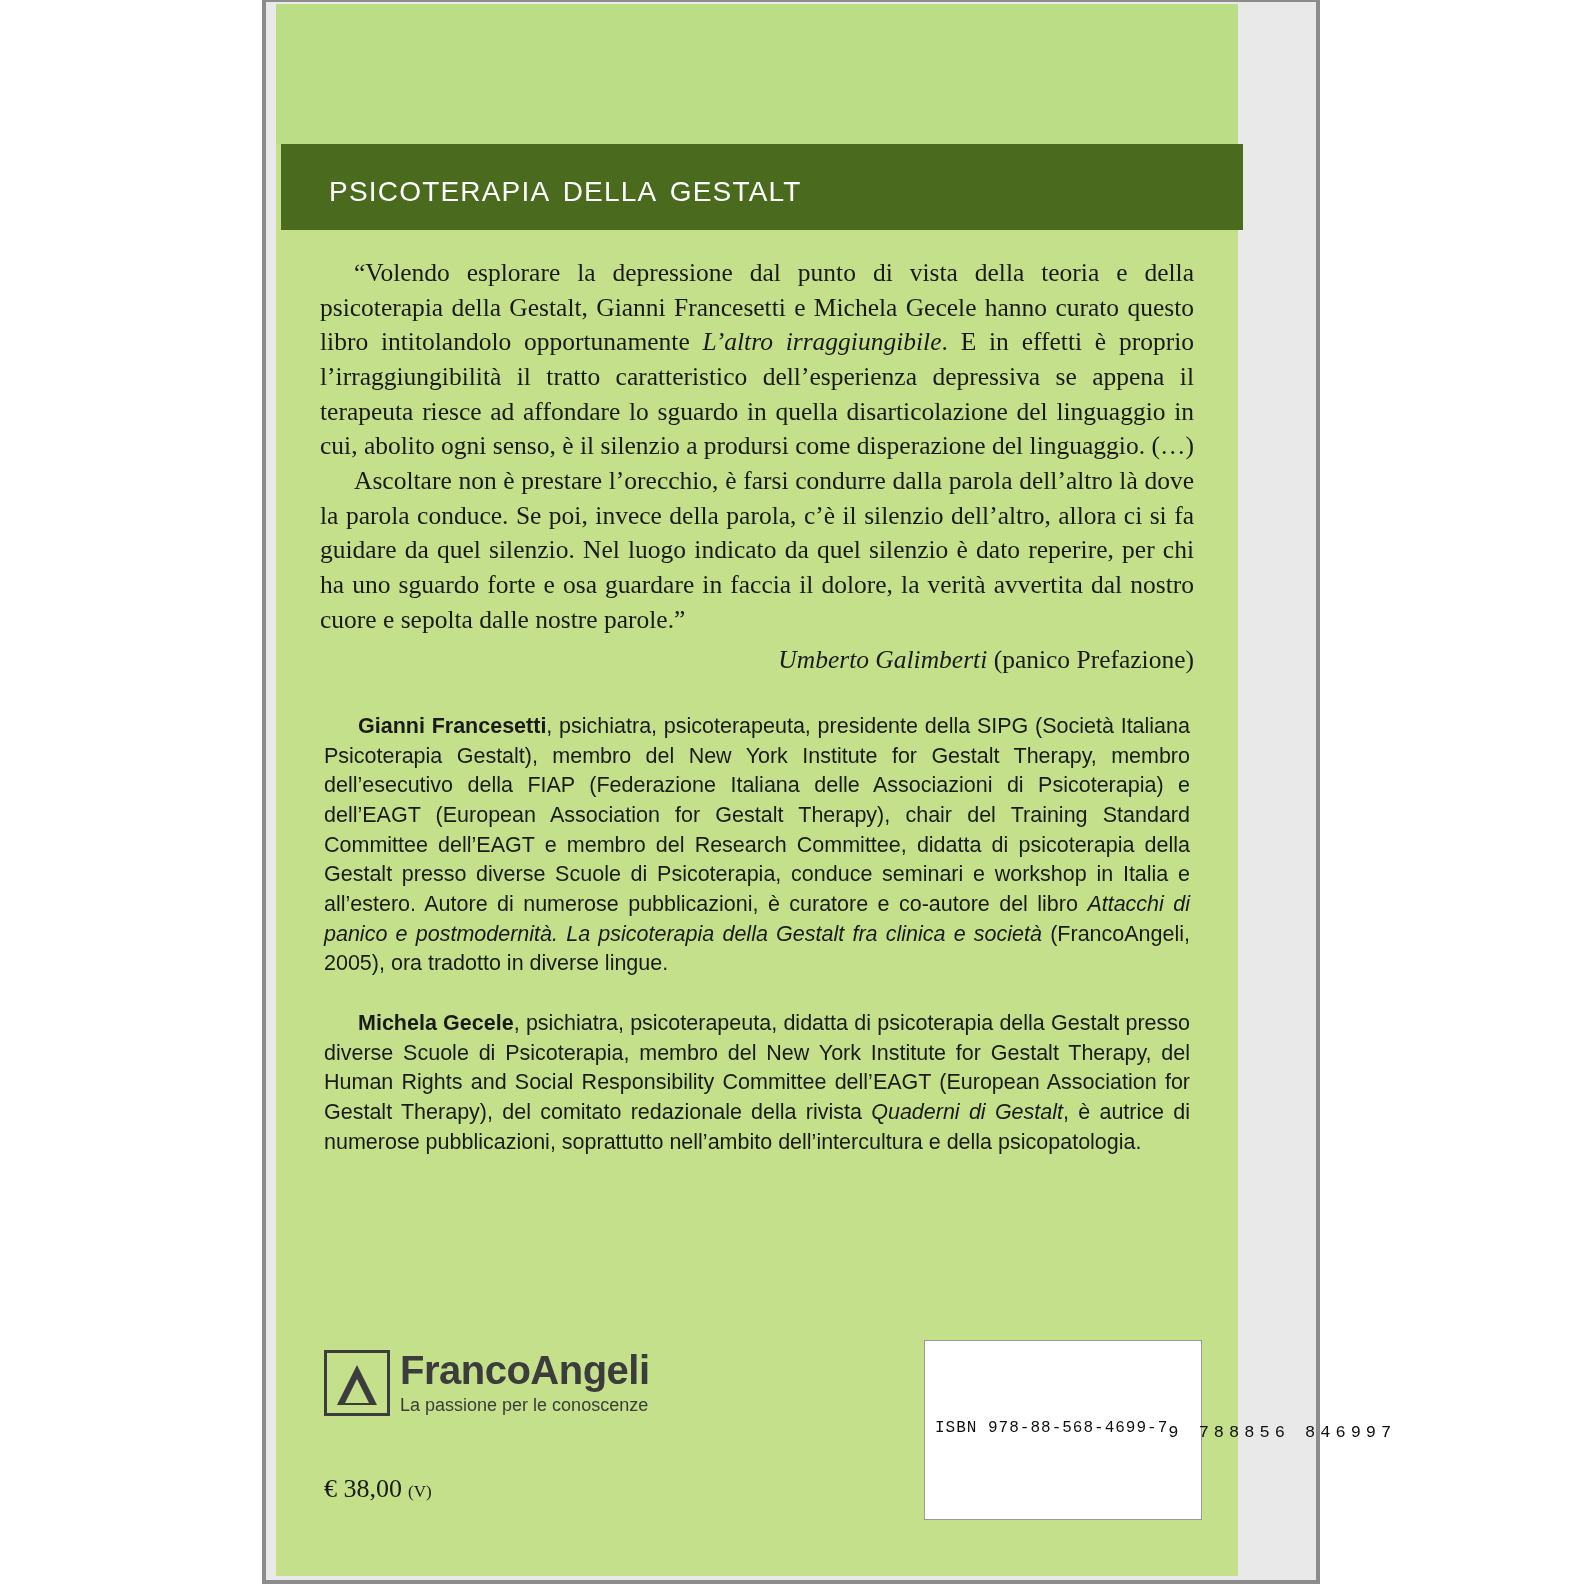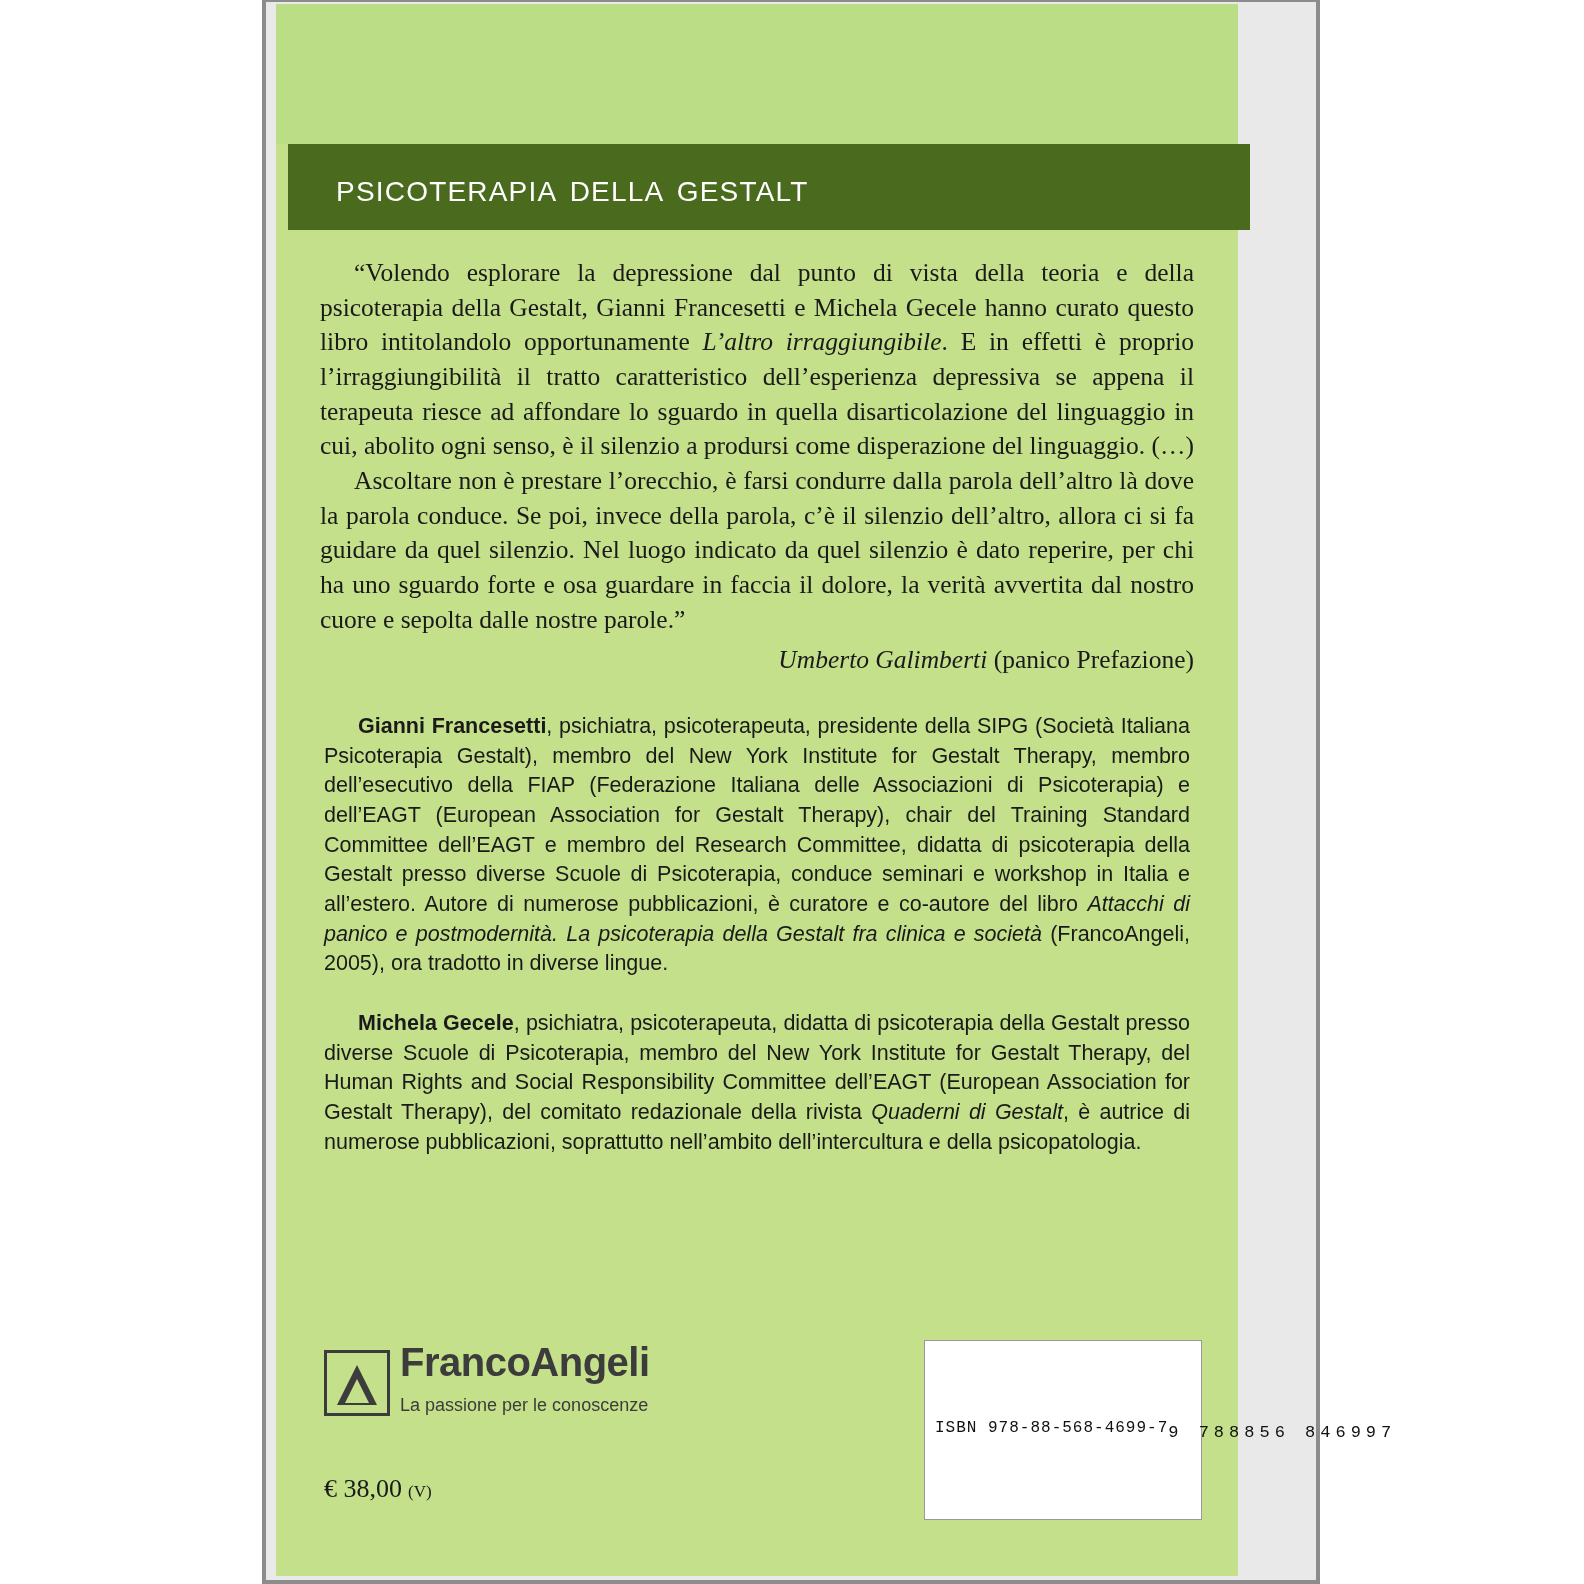--- a/index.html
+++ b/index.html
@@ -58,21 +58,21 @@
     left: 0;
     top: 0;
     width: 100%;
     height: 140px;
     background: #bbdd86;
   }
 
   
   .title-bar {
     position: absolute;
-    left: 12px;
+    left: 5px;
     top: 140px;
     width: 100%;
     height: 86px;
     background: #4a6b1e;
     display: flex;
     align-items: center;
   }
   .title-bar .series-title {
     color: #ffffff;
     font-family: "Liberation Sans", sans-serif;
@@ -185,21 +185,21 @@
     font-size: 40px;
     font-weight: bold;
     color: #3c3c3c;
     line-height: 1.05;
     letter-spacing: -0.5px;
   }
   .publisher .pub-tag {
     font-family: "Liberation Sans", sans-serif;
     font-size: 18px;
     color: #3c3c3c;
-    margin-top: 12px;
+    margin-top: 4px;
   }
 
   
   .price {
     position: absolute;
     left: 48px;
     bottom: 72px;
     font-family: "Liberation Serif", serif;
     font-size: 26px;
     color: #1a1a1a;

